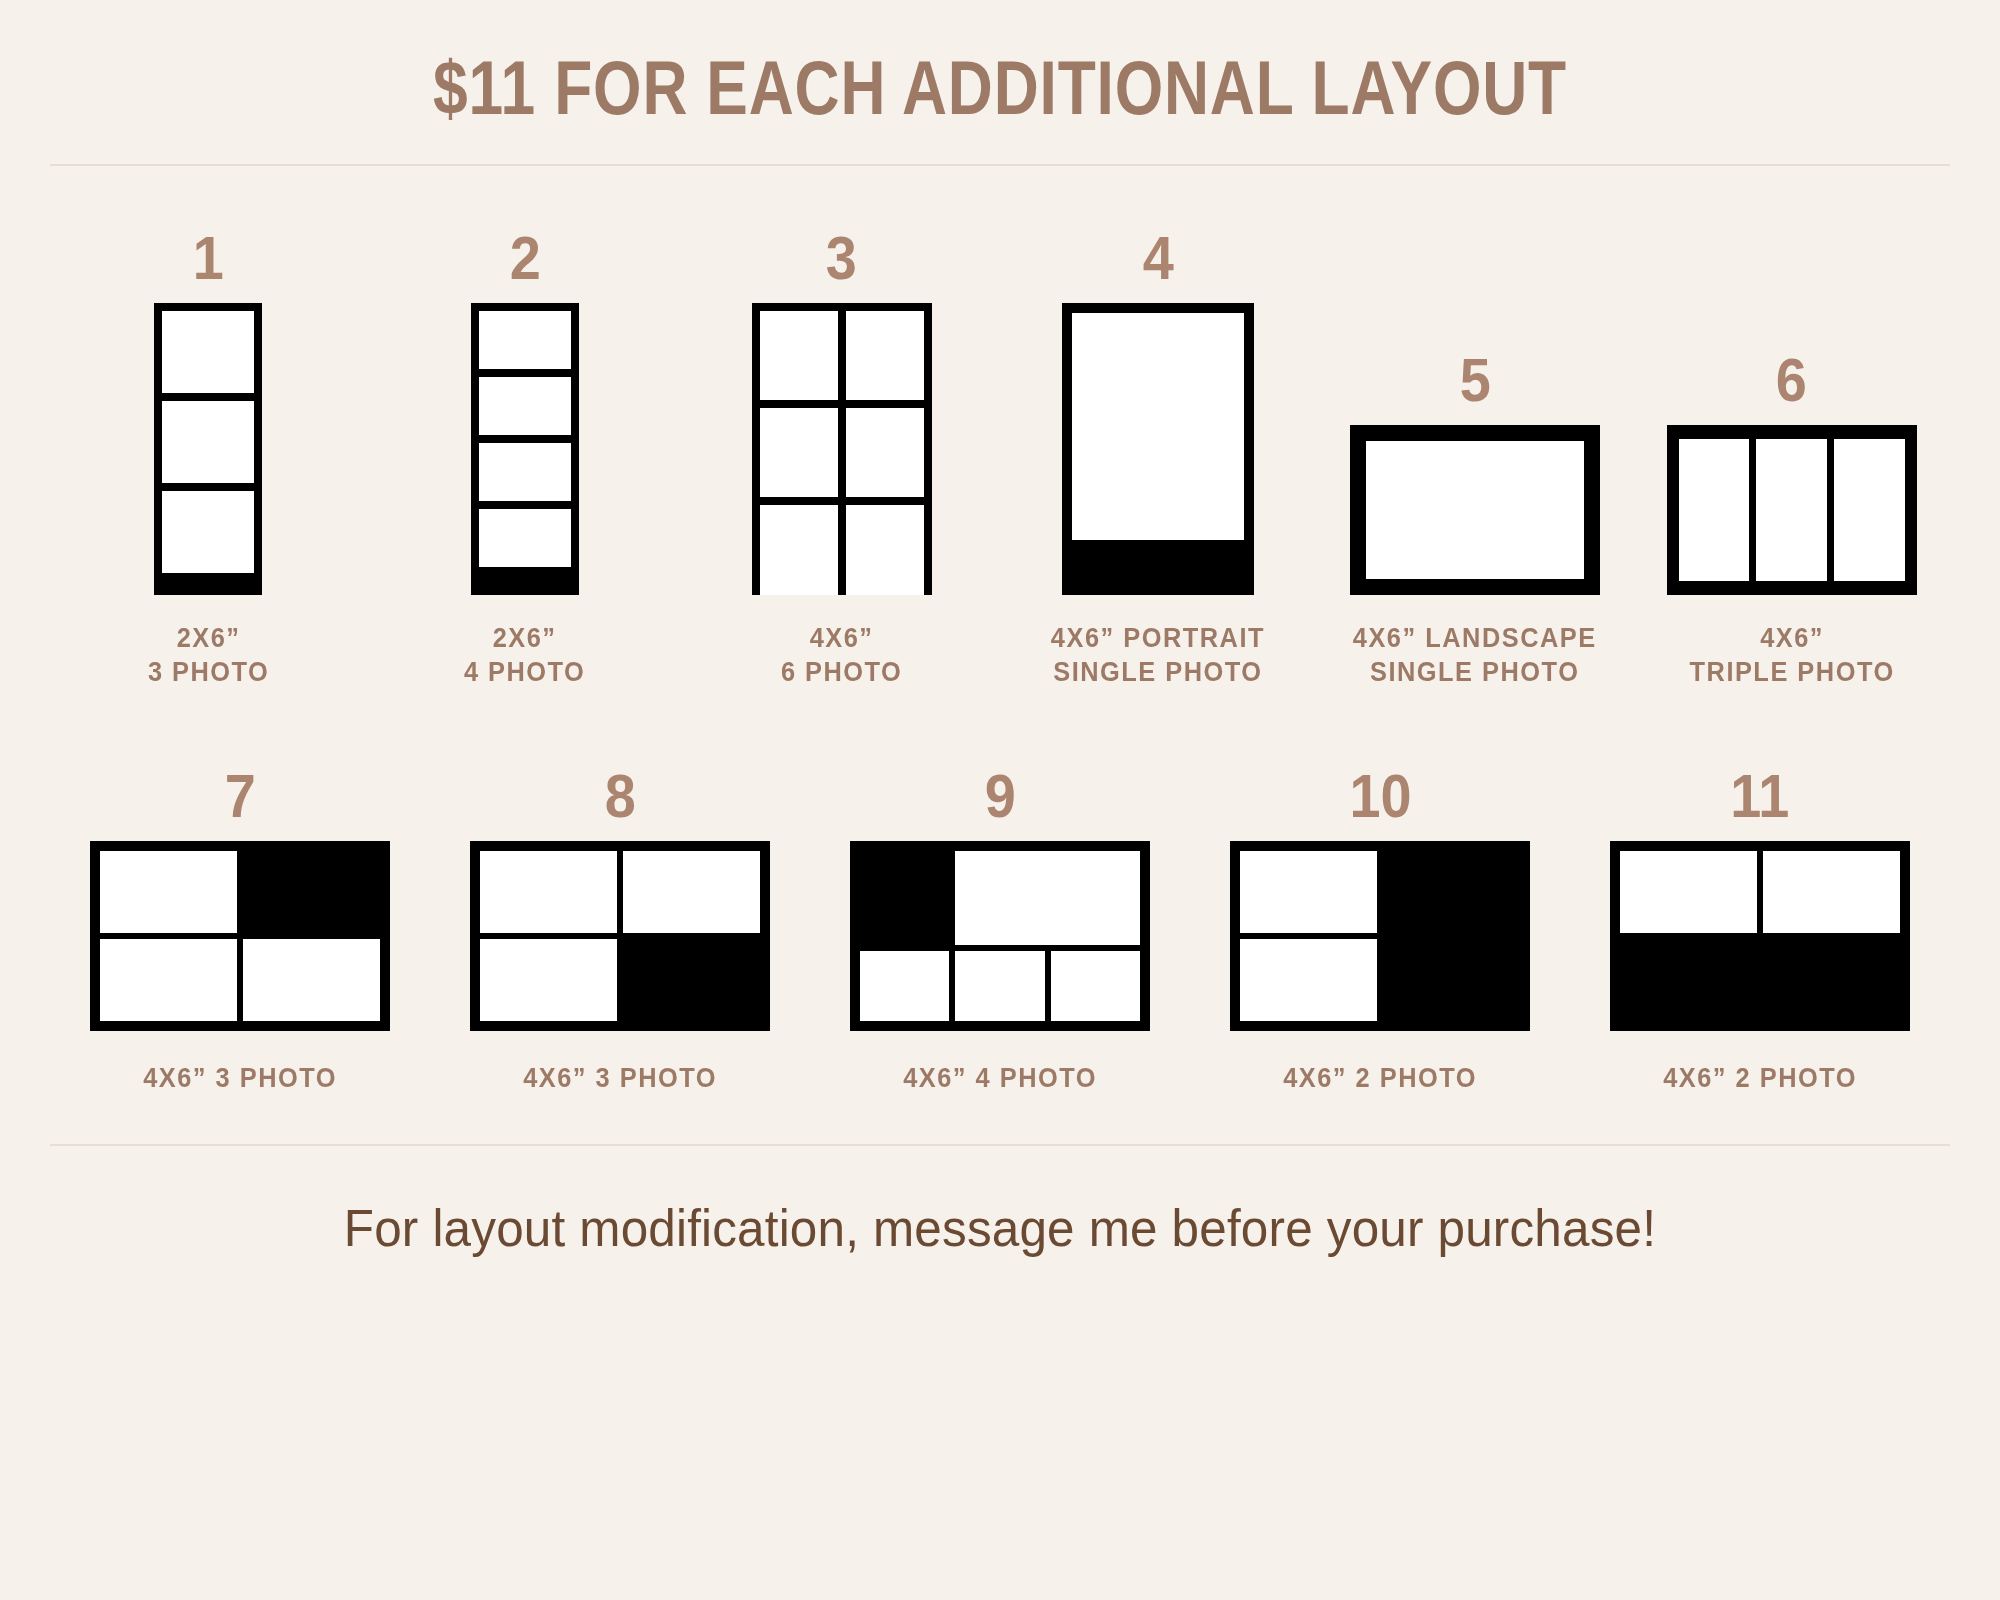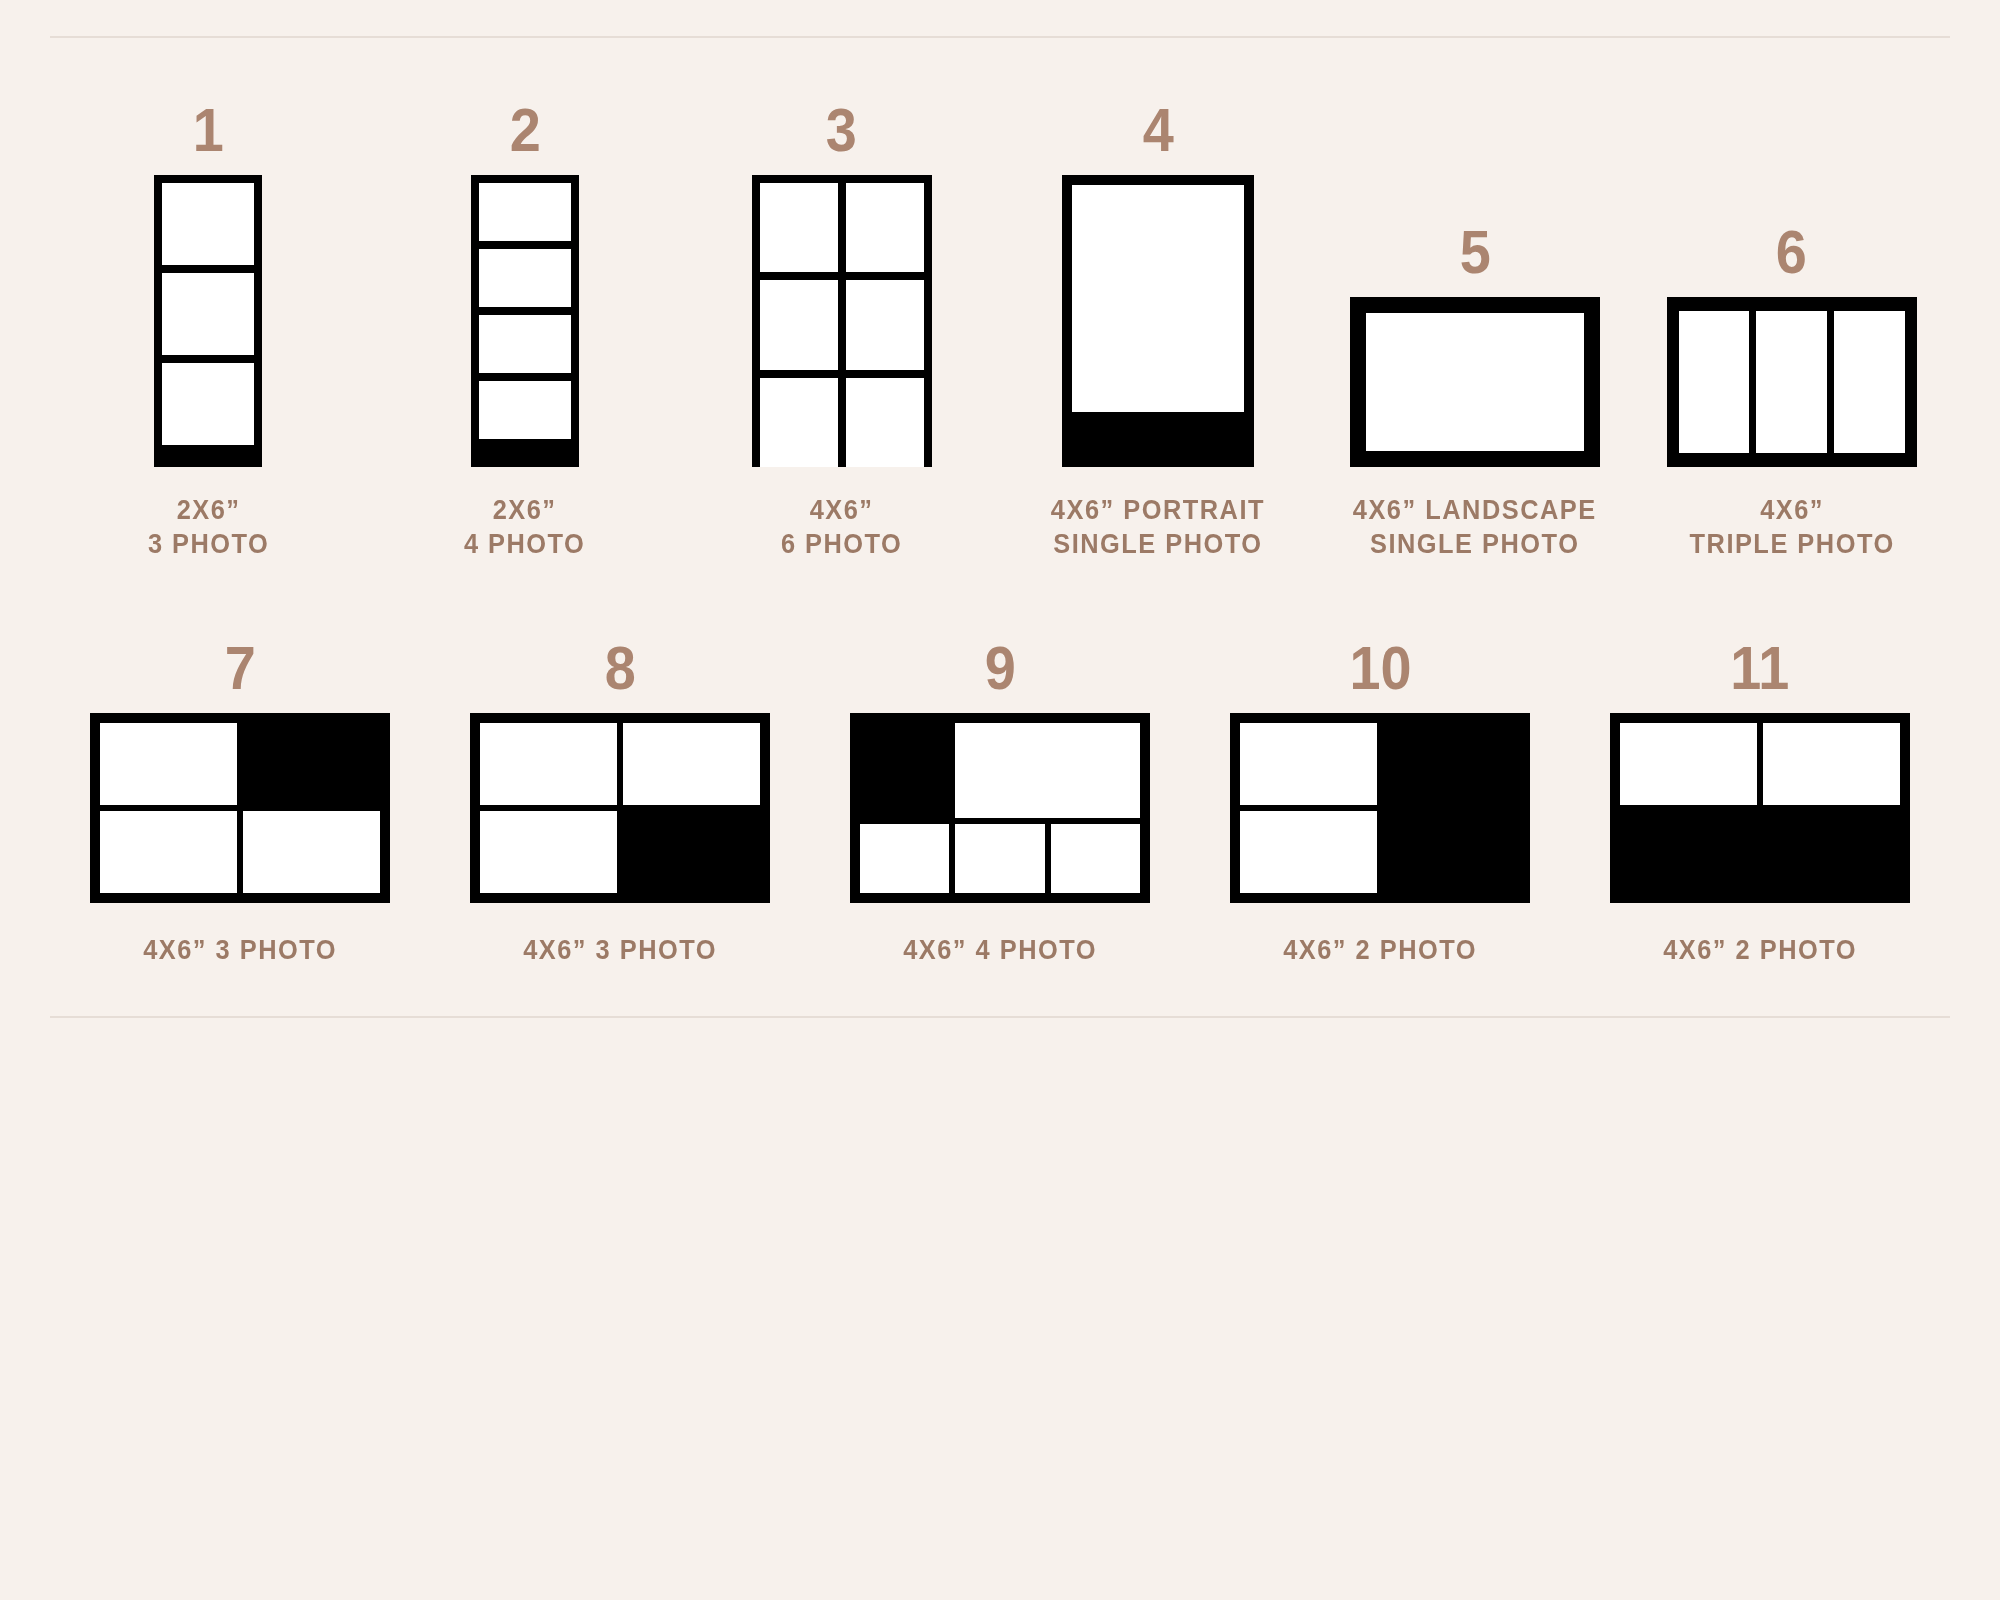--- a/index.html
+++ b/index.html
@@ -199,20 +199,23 @@
     letter-spacing: 0.2px;
     white-space: nowrap;
     transform: scaleX(0.95);
   }
 </style>
 </head>
 <body>
 
 <div class="page">
 
+  <div class="header">
+    <div class="title">$11 FOR EACH ADDITIONAL LAYOUT</div>
+  </div>
   <div class="divider"></div>
 
   <div class="rows">
 
     <div class="row row1">
 
       <div class="cell">
         <div class="num">1</div>
         <div class="frame strip strip-h-3">
           <div class="photo-v" style="height:82px"></div>
@@ -329,14 +332,17 @@
           <div class="b"></div>
         </div>
         <div class="label">4X6” 2 PHOTO</div>
       </div>
 
     </div>
   </div>
 
   <div class="divider-bottom"></div>
 
+  <div class="footer">
+    <div class="footer-text">For layout modification, message me before your purchase!</div>
+  </div>
 
 </div>
 
 </body></html>

